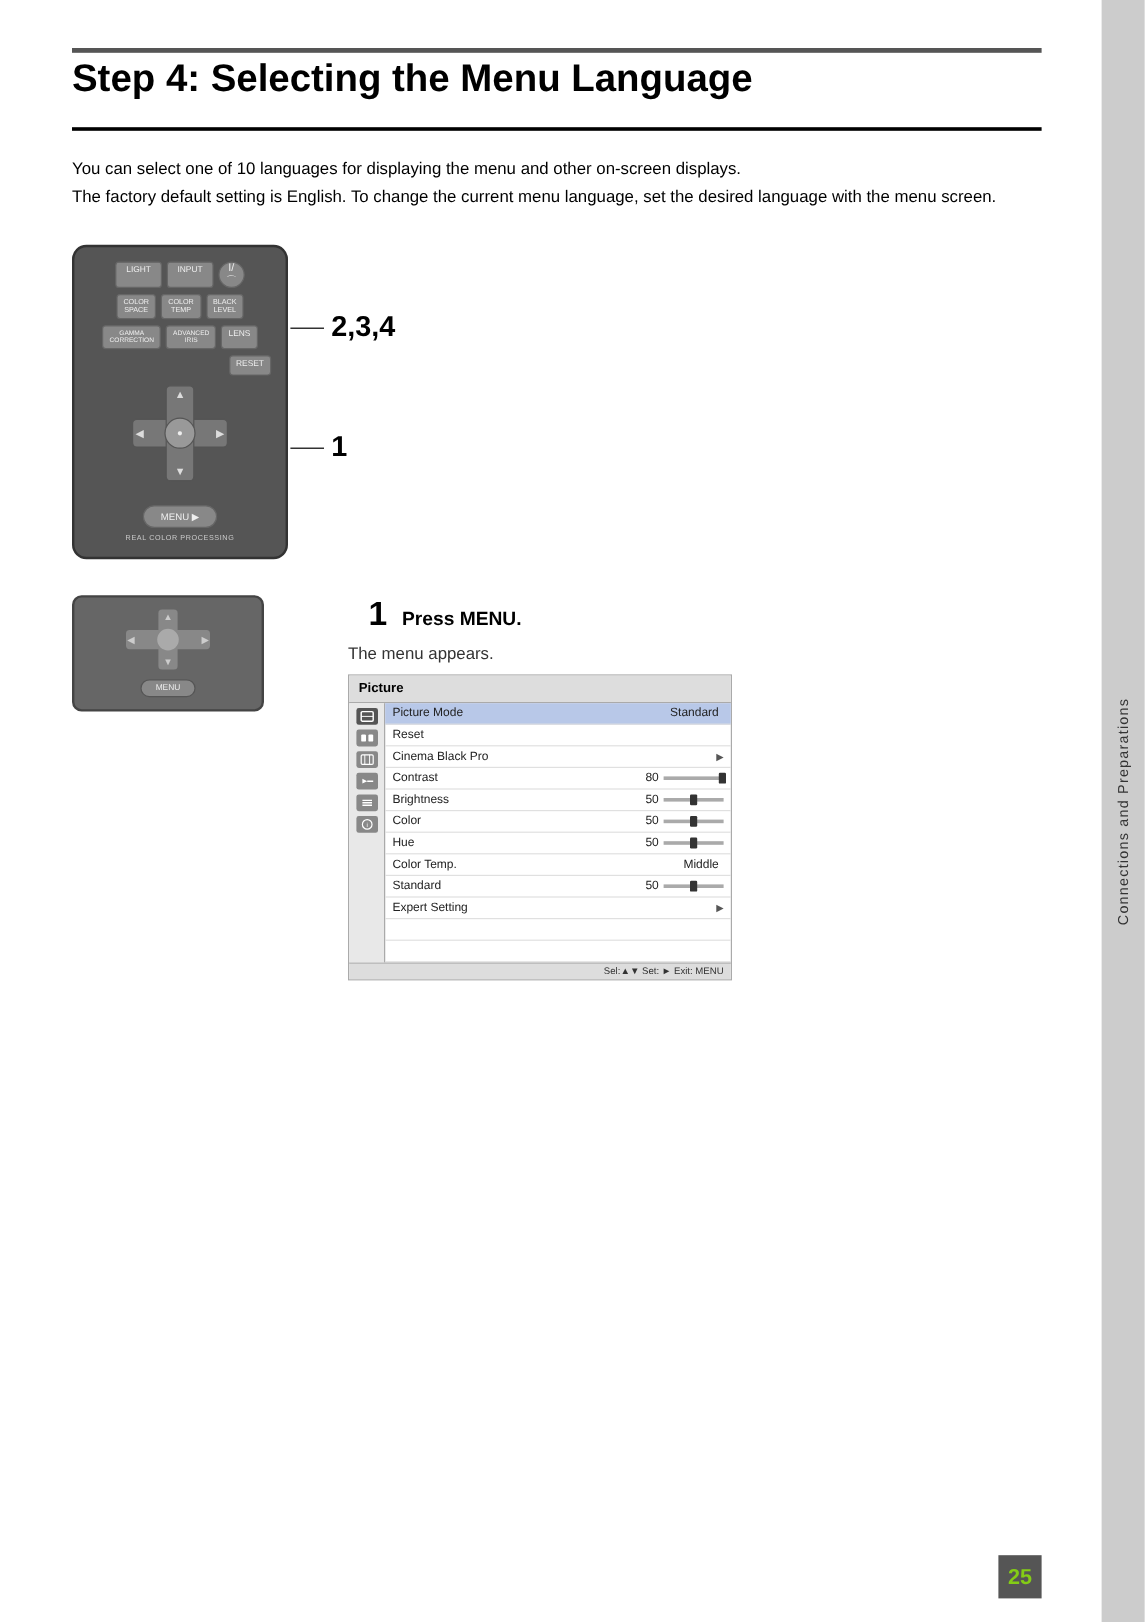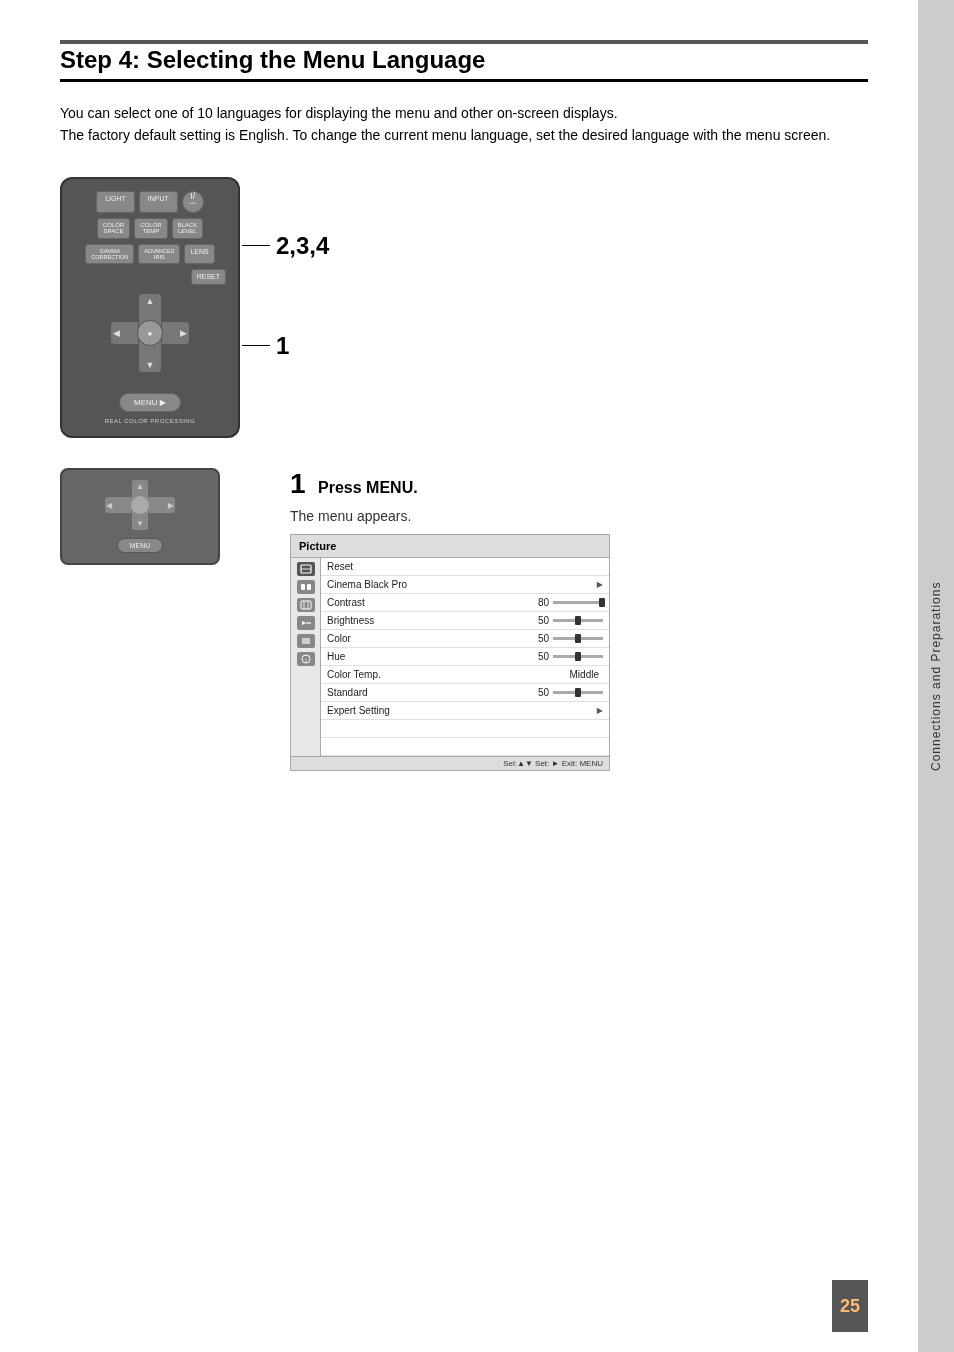--- a/index.html
+++ b/index.html
@@ -33,24 +33,24 @@
       writing-mode: vertical-rl;
       text-orientation: mixed;
       transform: rotate(180deg);
       font-size: 12px;
       color: #333;
       letter-spacing: 1px;
       padding: 10px 0;
     }
 
     .page-title {
-      font-size: 24px;
+      font-size: 32px;
       font-weight: bold;
       border-bottom: 3px solid #000;
-      padding-bottom: 4px;
+      padding-bottom: 22px;
       margin-bottom: 20px;
       line-height: 1.2;
     }
 
     .intro-text {
       font-size: 14px;
       line-height: 1.6;
       margin-bottom: 30px;
       max-width: 820px;
     }
@@ -371,23 +371,23 @@
       text-align: right;
     }
 
     .page-number {
       position: absolute;
       bottom: 20px;
       right: 50px;
       font-size: 18px;
       font-weight: bold;
       background: #555;
-      color: #fdba74;
+      color: #84cc16;
       width: 36px;
-      height: 52px;
+      height: 36px;
       display: flex;
       align-items: center;
       justify-content: center;
     }
 
     .top-rule {
       height: 4px;
       background: #555;
       margin-bottom: 2px;
     }
@@ -488,21 +488,21 @@
               <span style="position:absolute;right:1px;top:50%;transform:translateY(-50%);font-size:8px;color:#ccc;">▶</span>
             </div>
           </div>
           <div style="text-align:center;">
             <div class="mini-menu-btn">MENU</div>
           </div>
         </div>
       </div>
 
       <div class="step-content">
-        <div style="margin-bottom:8px;">
+        <div style="margin-bottom:8px;margin-left:17px;">
           <span class="step-number">1</span>
           <span class="step-action">Press MENU.</span>
         </div>
         <p class="step-desc">The menu appears.</p>
 
         <div class="menu-screen">
           <div class="menu-header">Picture</div>
           <div class="menu-body">
 
             <div class="menu-sidebar">
@@ -541,20 +541,24 @@
               <div class="menu-icon">
                 <svg width="12" height="10" viewBox="0 0 12 10">
                     <circle cx="6" cy="5" r="4" fill="none" stroke="#fff" stroke-width="1"></circle>
                     <text x="5.5" y="7.5" font-size="5" fill="#fff">i</text>
                   </svg>
               </div>
             </div>
 
             <div class="menu-items">
 
+              <div class="menu-item-row highlighted">
+                <span class="menu-item-label">Picture Mode</span>
+                <span class="menu-item-value">Standard</span>
+              </div>
 
               <div class="menu-item-row">
                 <span class="menu-item-label">Reset</span>
               </div>
 
               <div class="menu-item-row">
                 <span class="menu-item-label">Cinema Black Pro</span>
                 <span class="menu-arrow">▶</span>
               </div>
 

